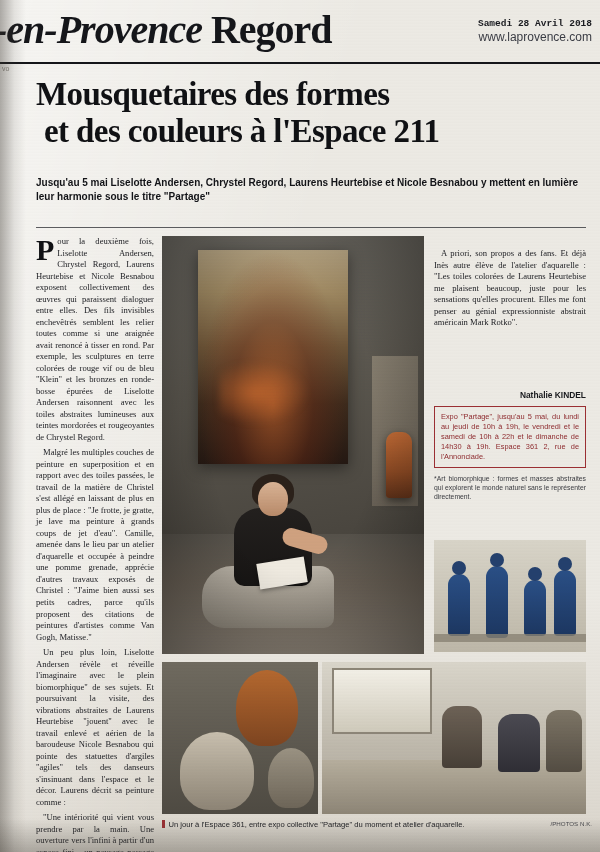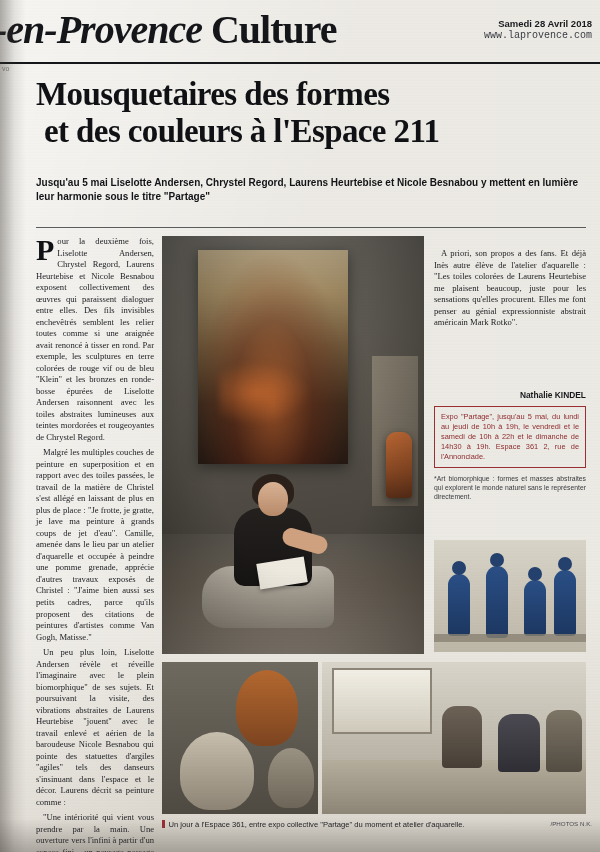--- a/index.html
+++ b/index.html
@@ -71,28 +71,28 @@
     font-style: normal;
   }
   .masthead-right {
     position: absolute;
     right: 8px;
     top: 18px;
     text-align: right;
     line-height: 1.25;
   }
   .masthead-date {
+    font-family: Liberation Mono, monospace;
+    font-size: 9.5px;
+    font-weight: bold;
+    color: #1a1b20;
+  }
+  .masthead-url {
     font-family: Liberation Sans, sans-serif;
-    font-size: 9.5px;
-    font-weight: bold;
-    color: #1a1b20;
-  }
-  .masthead-url {
-    font-family: Liberation Mono, monospace;
-    font-size: 10px;
+    font-size: 12px;
     color: #3a3c44;
   }
 
   
   .margin-strip {
     position: absolute;
     left: 0;
     top: 64px;
     width: 28px;
     bottom: 0;
@@ -376,21 +376,21 @@
     color: #4a4b50;
   }
 </style>
 </head>
 <body>
 
 <div class="page">
 
   <div class="masthead">
     <div class="masthead-title">
-      <span>-en-Provence</span><span class="reg">&nbsp;</span><span class="reg">Culture</span>
+      <span>-en-Provence</span><span class="reg">&nbsp;</span><span class="reg">Regord</span>
     </div>
     <div class="masthead-right">
       <div class="masthead-date">Samedi 28 Avril 2018</div>
       <div class="masthead-url">www.laprovence.com</div>
     </div>
   </div>
 
   <div class="margin-strip">
     <span>vo</span>
   </div>

